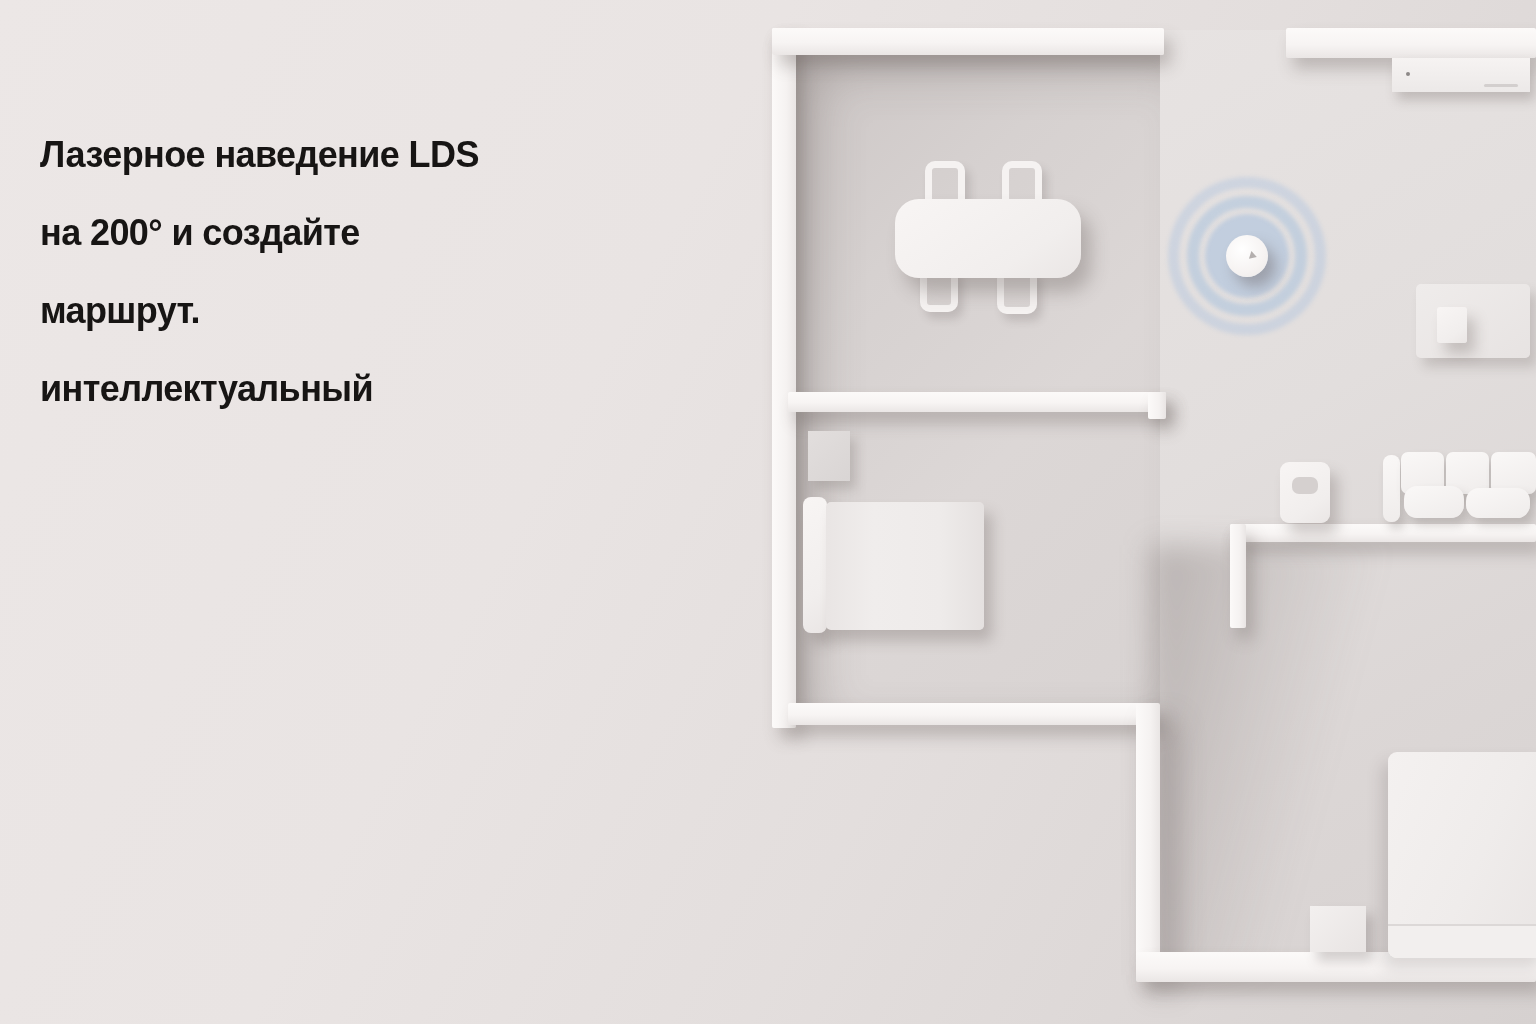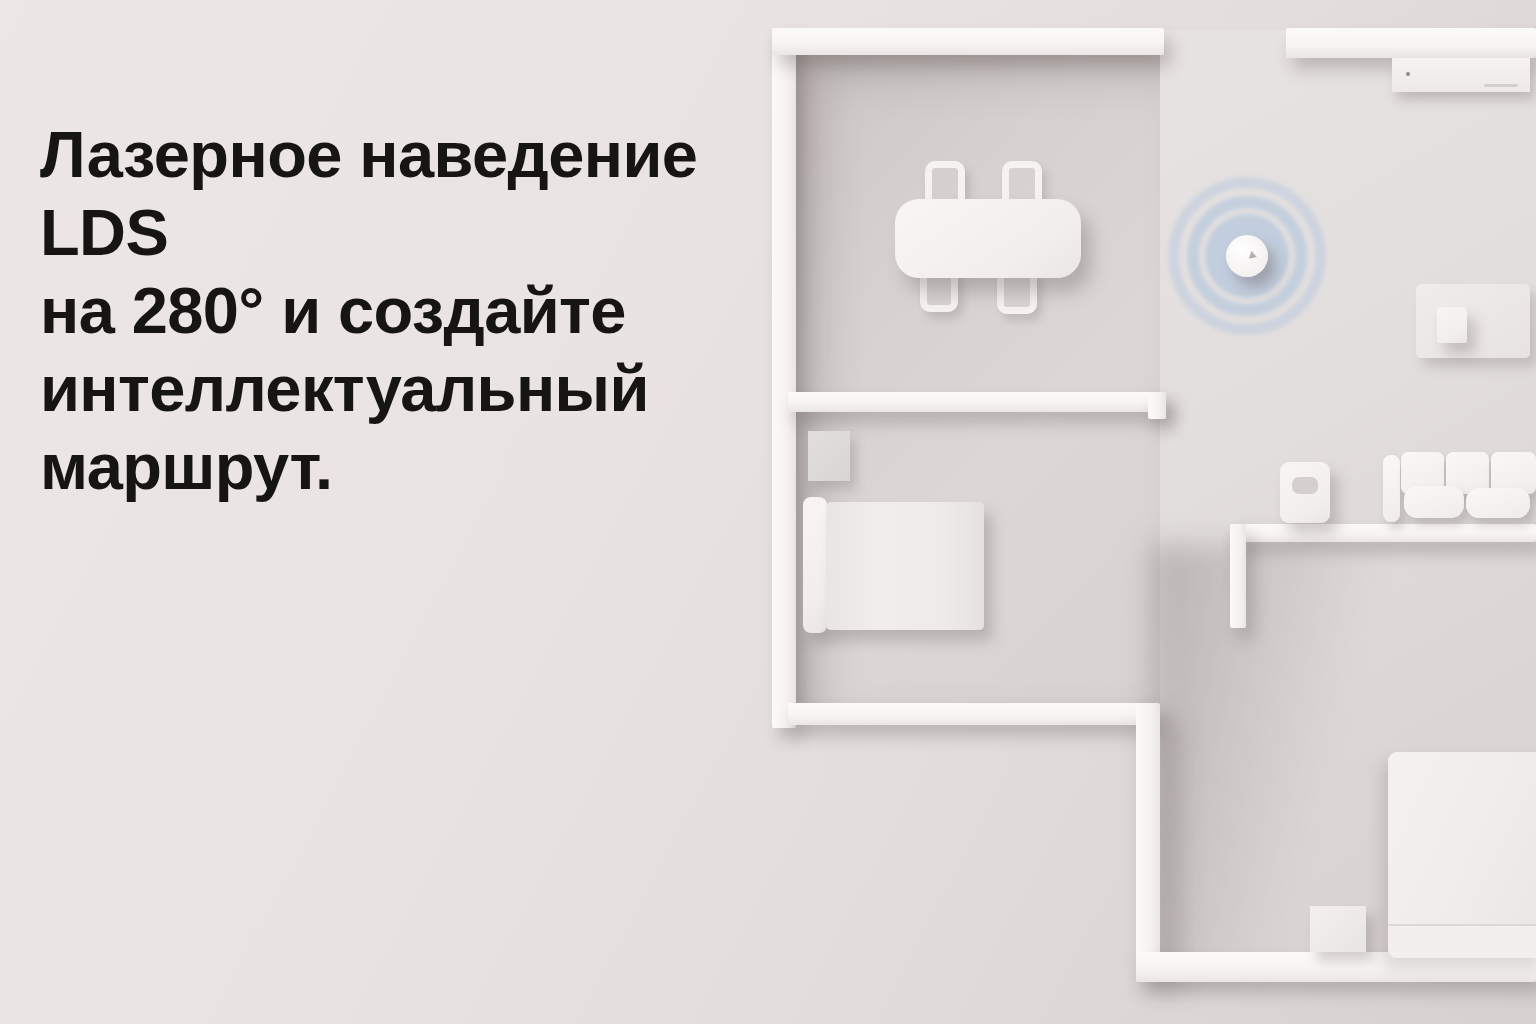--- a/index.html
+++ b/index.html
@@ -6,21 +6,21 @@
   .canvas {
     position:relative; width:1536px; height:1024px; overflow:hidden;
     background: linear-gradient(118deg, #ece7e6 0%, #e9e4e3 38%, #e3dedd 62%, #dad5d4 88%, #d6d1d0 100%);
     font-family:"Liberation Sans", sans-serif;
   }
   .abs { position:absolute; }
 
   
   .headline {
     left:40px; top:116px; width:690px;
-    font-size:65px; line-height:78px; font-weight:700;
+    font-size:36px; line-height:78px; font-weight:700;
     color:#171514; letter-spacing:-0.6px;
   }
 
   
   .floor-left {
     left:788px; top:46px; width:378px; height:662px;
     background: linear-gradient(135deg,#ccc6c5 0%, #d6d1d0 30%, #dcd7d6 60%, #d8d3d2 100%);
     box-shadow: inset 28px 24px 48px rgba(92,82,80,0.30);
   }
   .floor-right {
@@ -111,23 +111,23 @@
   #cabinet-knob { left:14px; top:14px; width:4px; height:4px; border-radius:50%; background:#8d8887; }
   #cabinet-slot { left:92px; top:26px; width:34px; height:3px; background:#d3cfce; border-radius:2px; }
 </style>
 </head>
 <body>
 
 <div class="canvas">
 
   <div class="abs headline">
     <div>Лазерное наведение LDS</div>
-    <div>на 280° и создайте</div>
+    <div>на 200° и создайте</div>
+    <div>маршрут.</div>
     <div>интеллектуальный</div>
-    <div>маршрут.</div>
   </div>
 
   <div class="abs floor-left"></div>
   <div class="abs floor-right"></div>
   <div class="abs shadow-divider"></div>
 
   <div class="abs wall wall-v" id="wall-left"></div>
   <div class="abs wall" id="wall-top-left"></div>
   <div class="abs wall" id="wall-mid-shelf"></div>
   <div class="abs wall wall-v" id="wall-mid-shelf-cap"></div>

